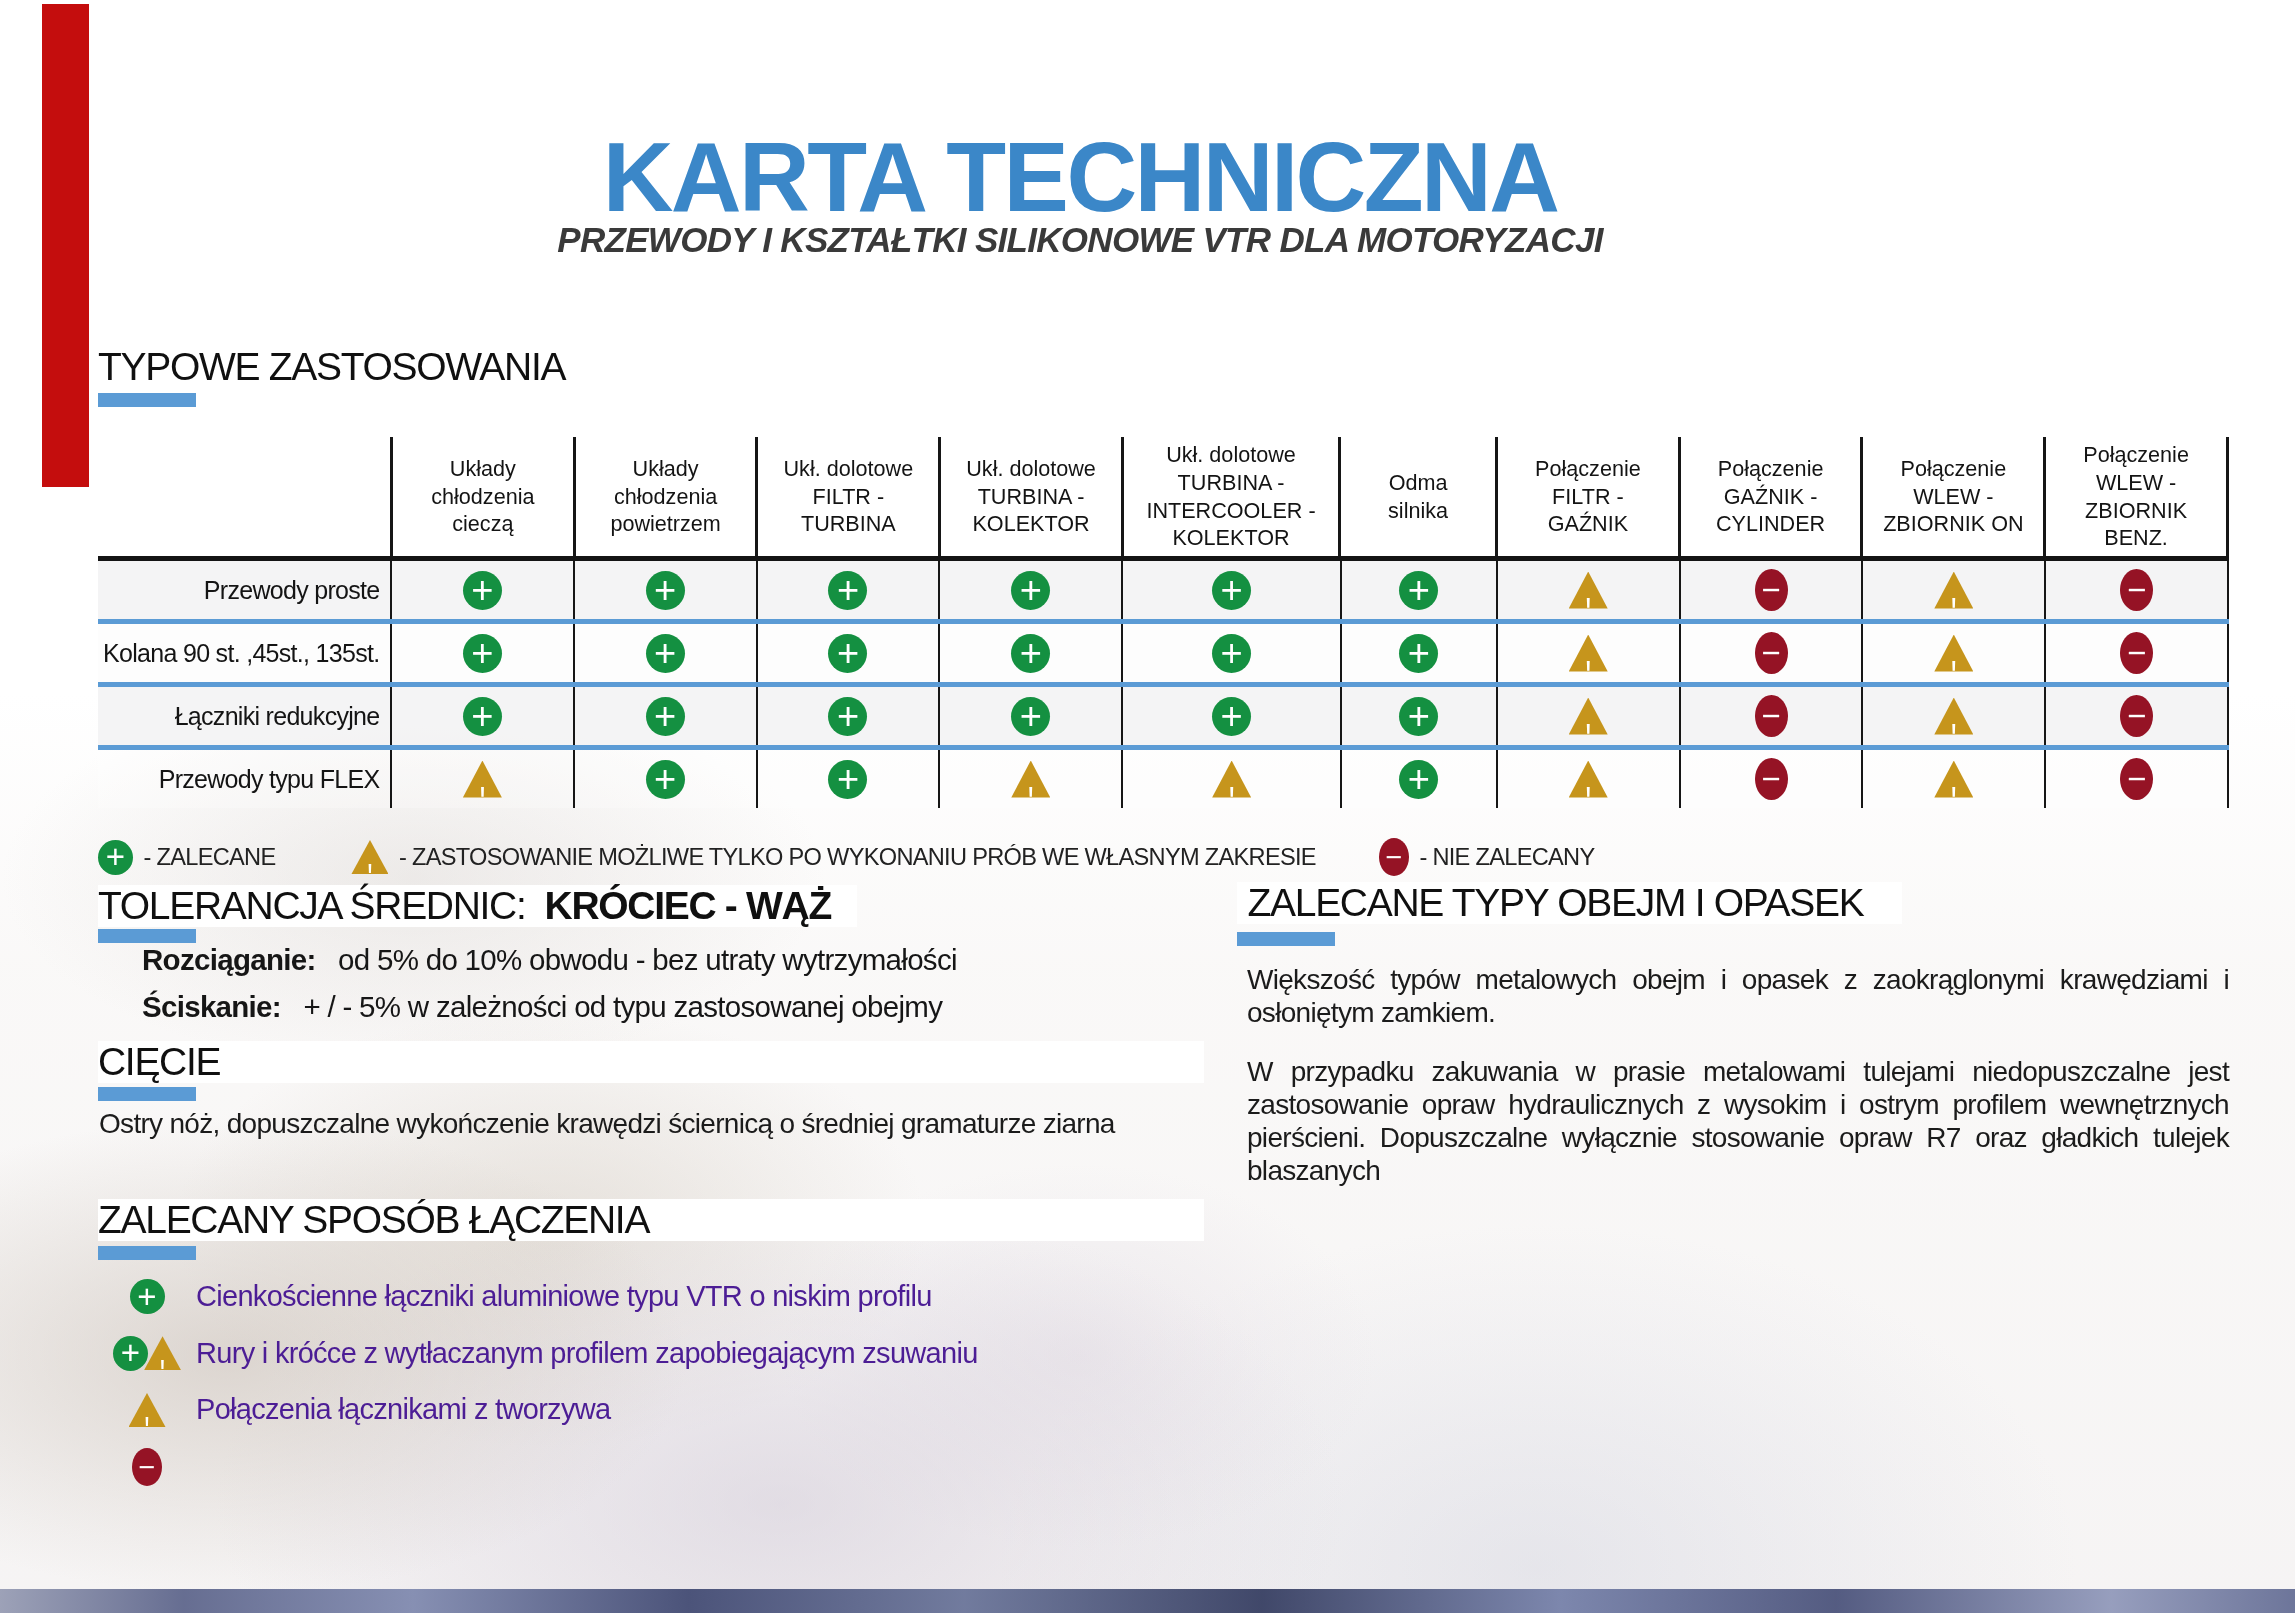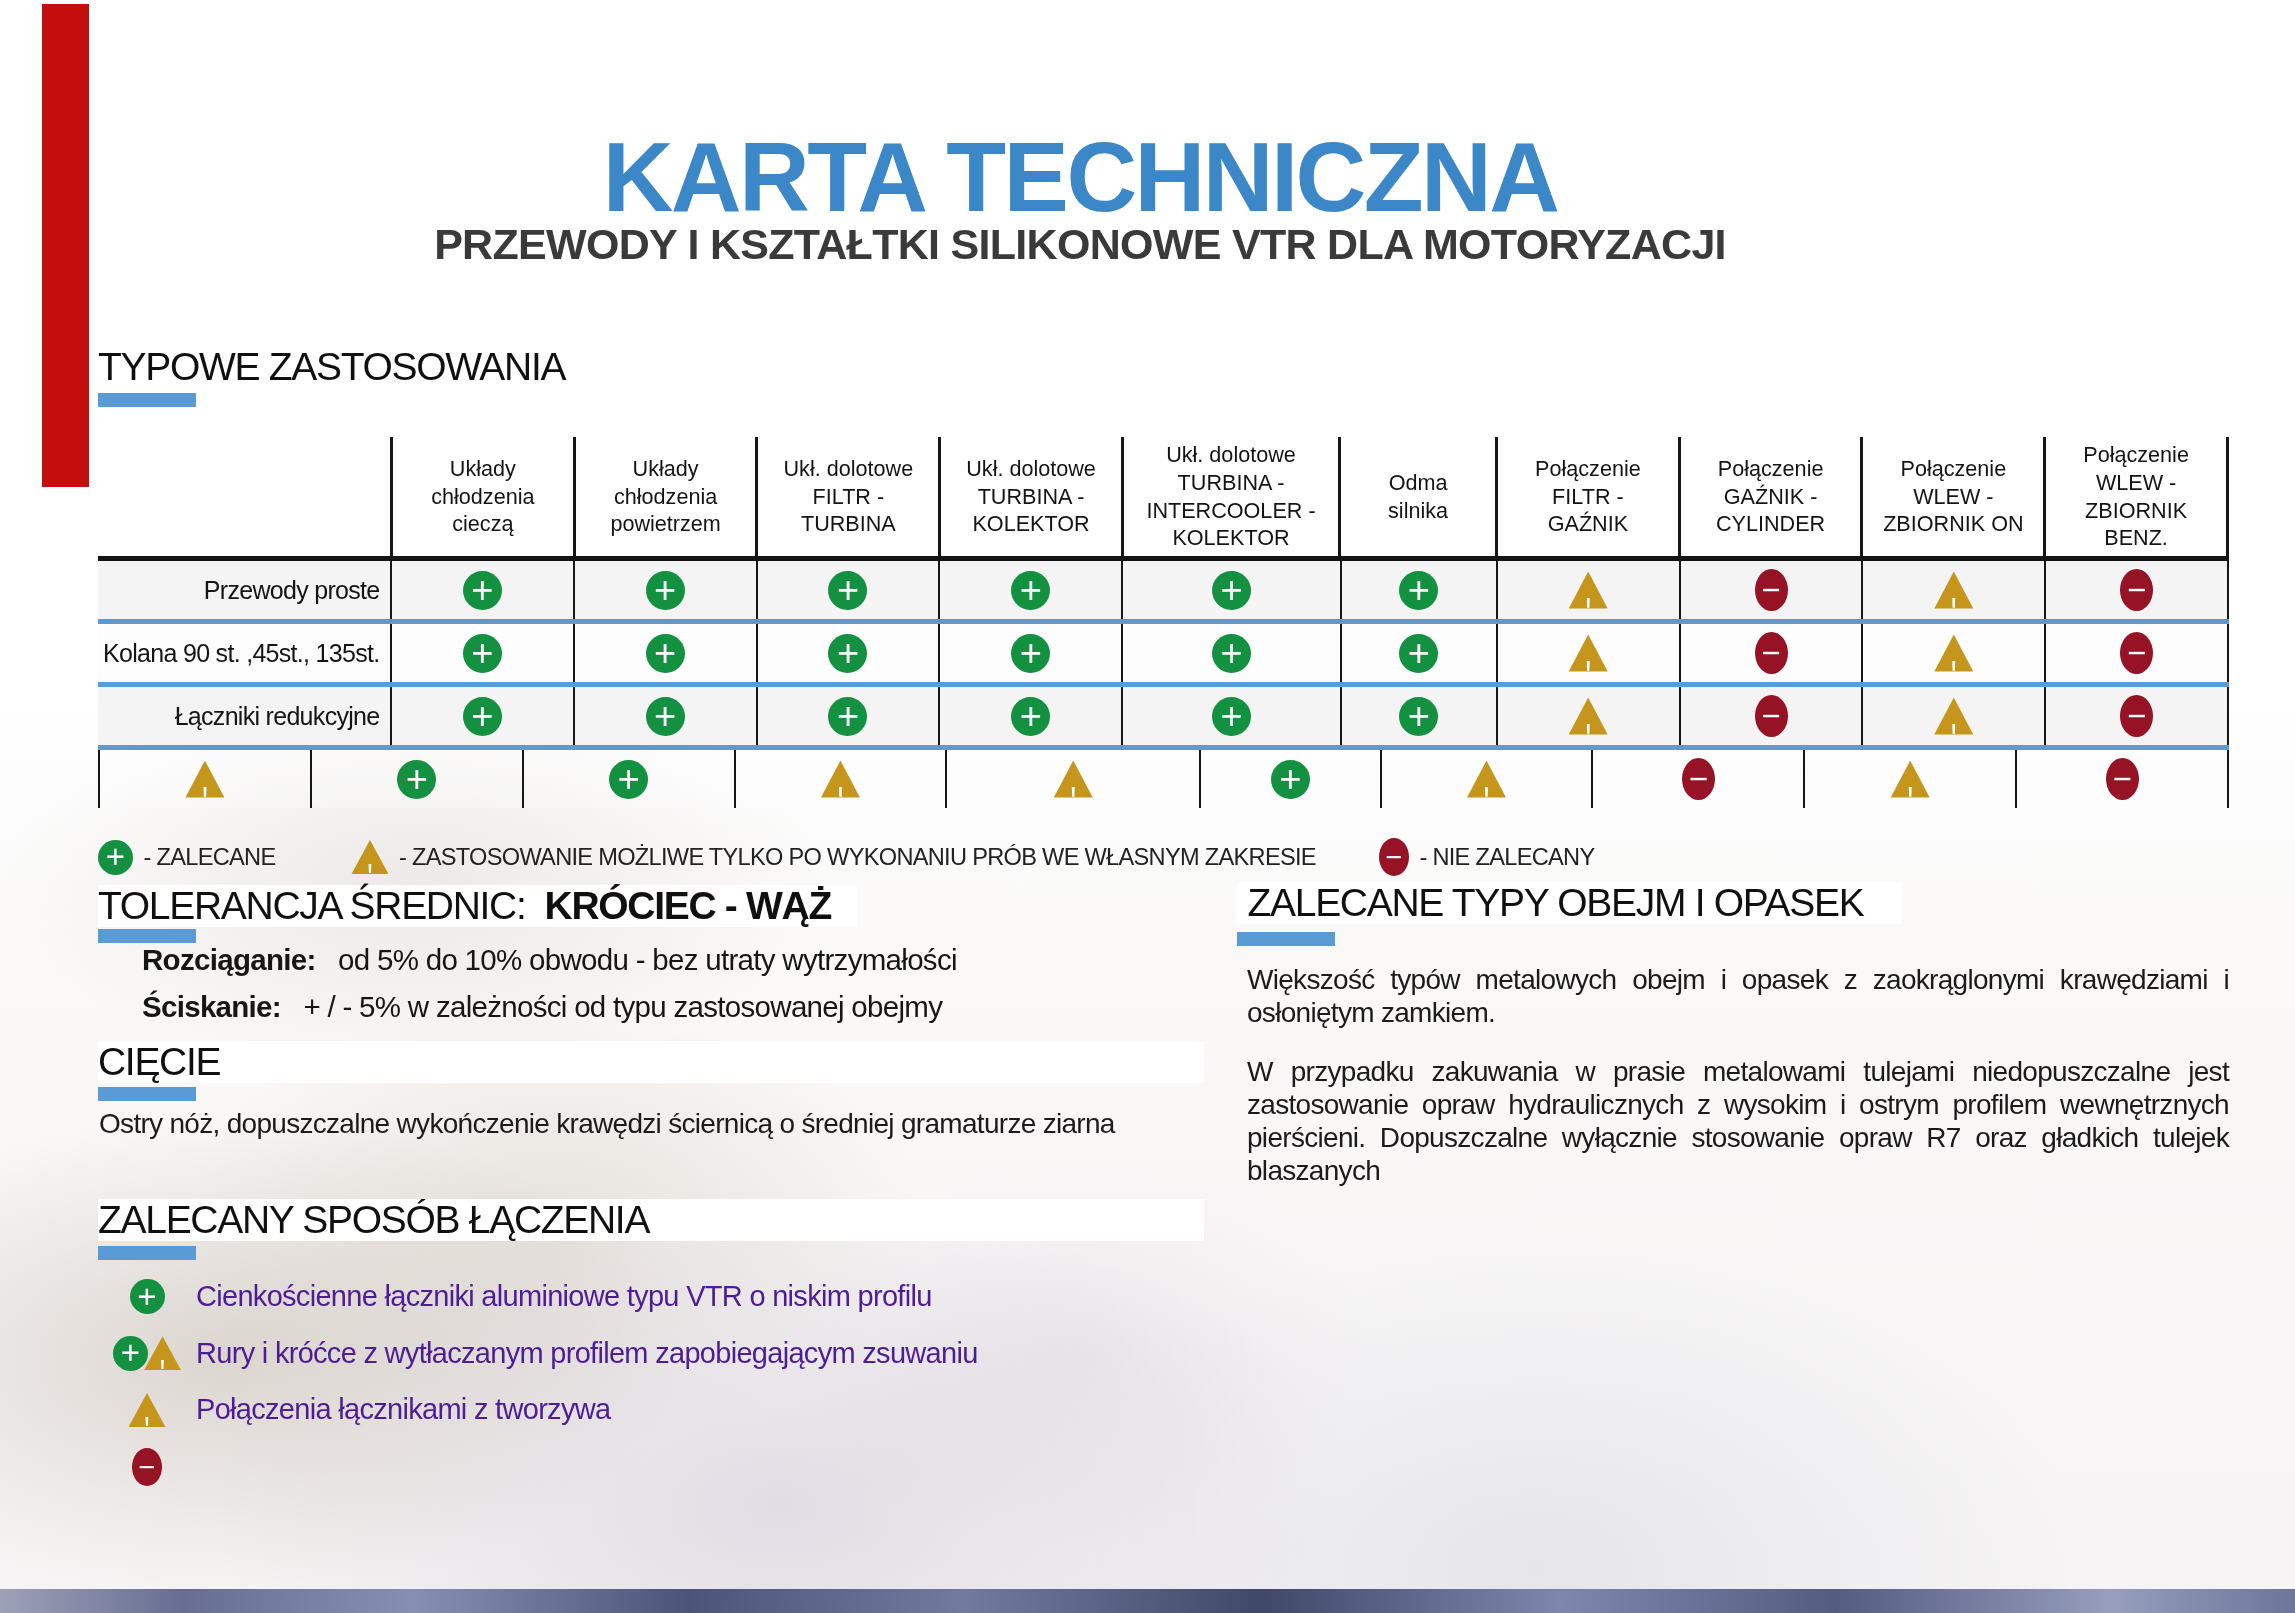--- a/index.html
+++ b/index.html
@@ -33,21 +33,21 @@
   }
   .red-bar{left:42px;top:3.9px;width:47px;height:483px;}
 
   
   .doc-title{
     left:0;top:128px;width:2160px;text-align:center;
     font-size:98px;font-weight:800;letter-spacing:-2.6px;line-height:1;
   }
   .doc-subtitle{
     left:0;top:220px;width:2160px;text-align:center;
-    font-size:43px;font-weight:700;letter-spacing:-0.7px;color:#3a3a3a;
+    font-size:35px;font-weight:700;letter-spacing:-0.7px;color:#3a3a3a;font-style:italic;
   }
   .section-head{
     font-size:39px;font-weight:400;letter-spacing:-1.3px;color:#101010;
     background:#ffffff;white-space:nowrap;line-height:42px;
   }
   .blue-bar{height:14.4px;width:98px;}
 
   
   .app-table{left:98px;top:437px;width:2131px;}
   .app-header{display:flex;border-bottom:5.2px solid #141414;height:119px;}
@@ -246,20 +246,21 @@
           <span class="ic ic-minus" style="background: rgb(149, 19, 37);">−</span>
         </div>
         <div class="ccell">
           <span class="ic ic-warn" style="background: rgb(198, 149, 28);">!</span>
         </div>
         <div class="ccell">
           <span class="ic ic-minus" style="background: rgb(149, 19, 37);">−</span>
         </div>
       </div>
       <div class="app-row row-bg-c">
+        <div class="rlabel">Przewody typu FLEX</div>
         <div class="ccell">
           <span class="ic ic-warn" style="background: rgb(198, 149, 28);">!</span>
         </div>
         <div class="ccell">
           <span class="ic ic-plus" style="background: rgb(20, 144, 65);">+</span>
         </div>
         <div class="ccell">
           <span class="ic ic-plus" style="background: rgb(20, 144, 65);">+</span>
         </div>
         <div class="ccell">

